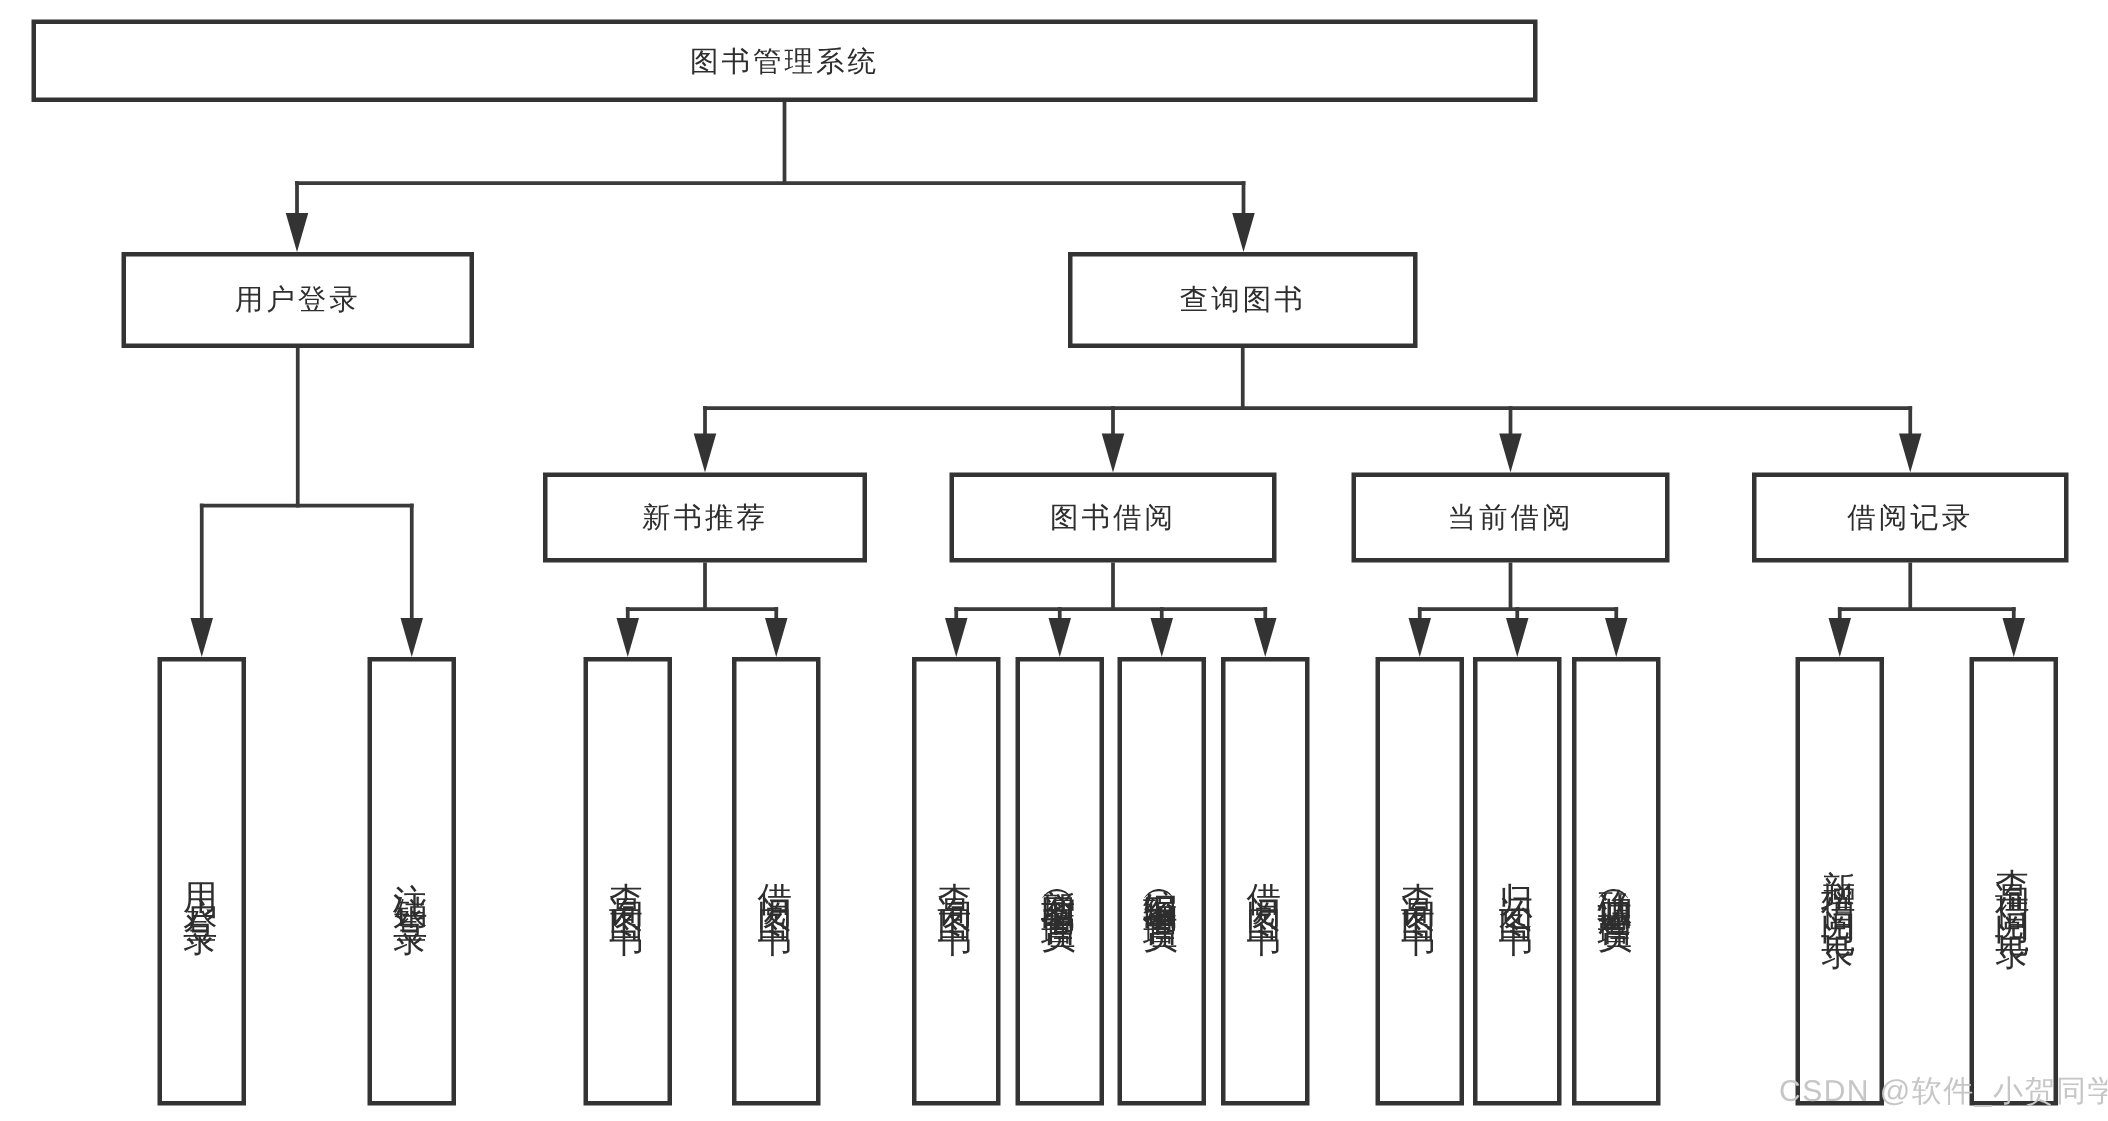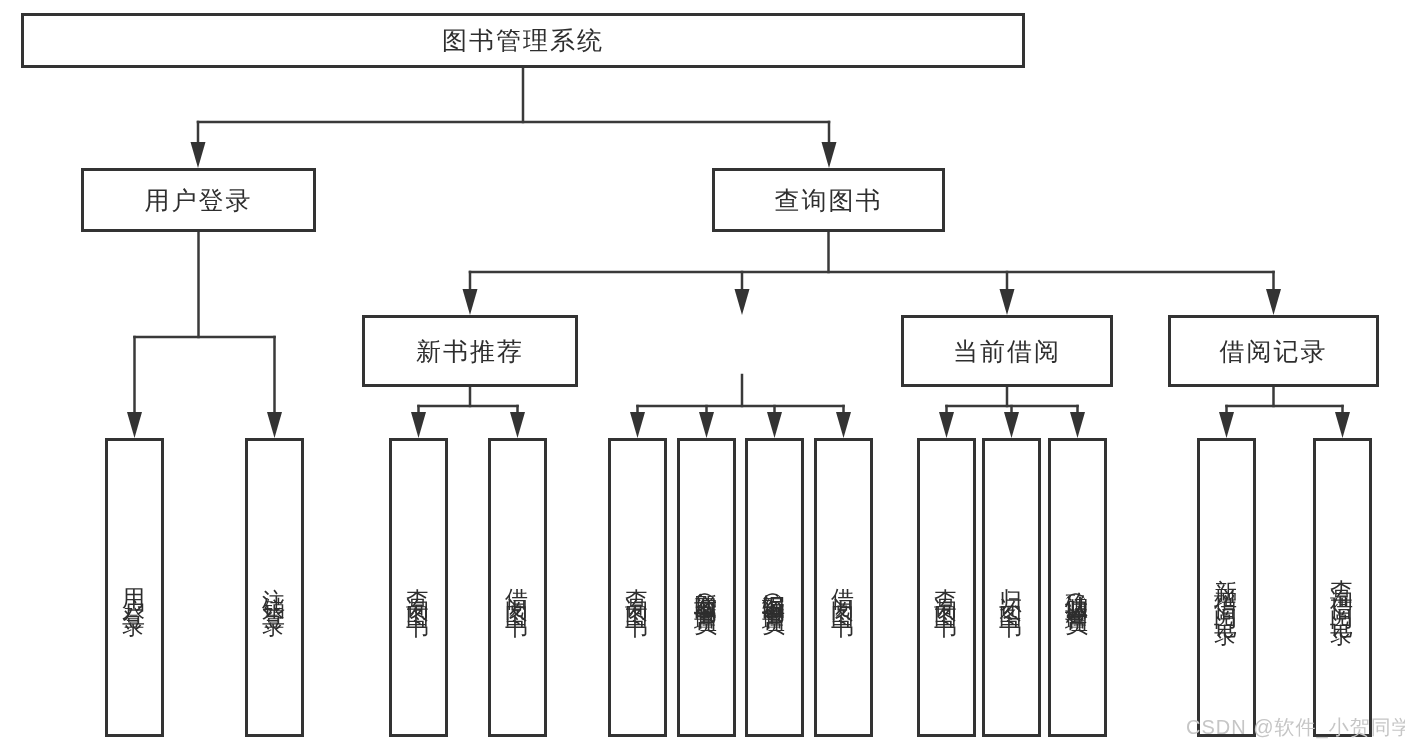--- a/index.html
+++ b/index.html
@@ -25,26 +25,26 @@
   .node {
     position: absolute;
     background: #ffffff;
     border: 3px solid #333333;
     box-sizing: border-box;
     display: flex;
     align-items: center;
     justify-content: center;
     color: #2e2e2e;
   }
-  .hnode { font-size: 25px; letter-spacing: 2px; }
+  .hnode { font-size: 19px; letter-spacing: 2px; }
   .root  { left: 21px;  top: 13px;  width: 1004px; height: 55px; }
   .lvl2, .lvl3 { height: 64px; }
   .n-userlogin { left: 81px;  top: 168px; width: 235px; }
   .n-bookmgmt  { left: 712px; top: 168px; width: 233px; }
-  .lvl3 { top: 315px; height: 72px; }
+  .lvl3 { top: 315px; height: 60px; }
   .n-newbook   { left: 362px;  width: 216px; }
   .n-borrow    { left: 633px;  width: 218px; }
   .n-current   { left: 901px;  width: 212px; }
   .n-records   { left: 1168px; width: 211px; }
   .lvl4 {
     top: 438px;
     width: 59px;
     height: 299px;
   }
   .vtext {
@@ -162,20 +162,23 @@
   <div class="node lvl2 hnode n-userlogin">
     <span>用户登录</span>
   </div>
   <div class="node lvl2 hnode n-bookmgmt">
     <span>查询图书</span>
   </div>
 
   <div class="node lvl3 hnode n-newbook">
     <span>新书推荐</span>
   </div>
+  <div class="node lvl3 hnode n-borrow">
+    <span>图书借阅</span>
+  </div>
   <div class="node lvl3 hnode n-current">
     <span>当前借阅</span>
   </div>
   <div class="node lvl3 hnode n-records">
     <span>借阅记录</span>
   </div>
 
   <div class="node lvl4 x1">
     <span class="vtext">用户登录</span>
   </div>

